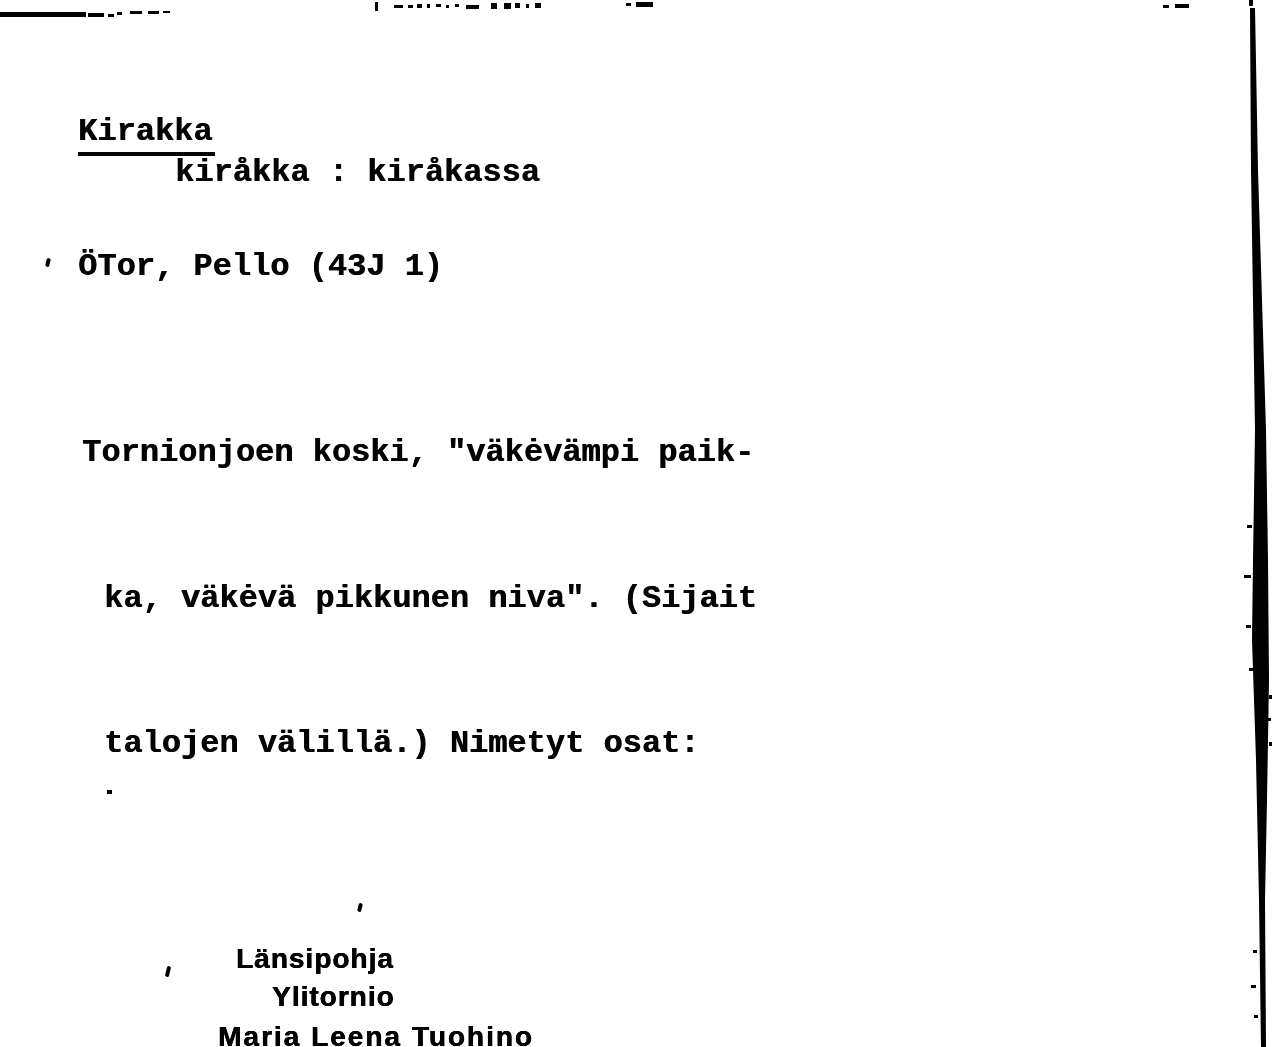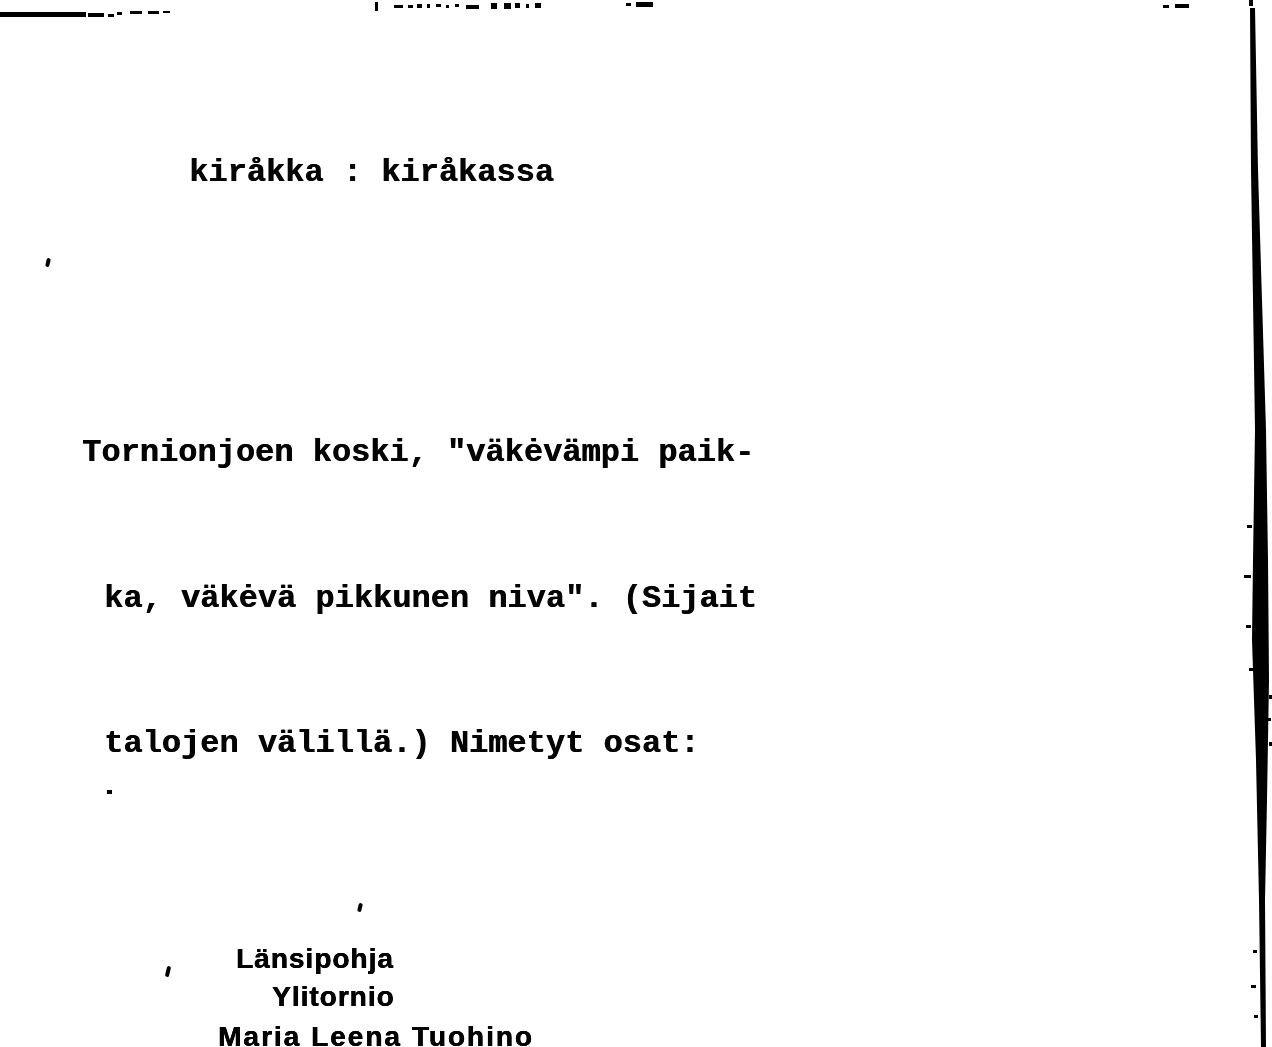--- a/index.html
+++ b/index.html
@@ -18,21 +18,21 @@
     font-size:32px;
     color:#030303;
     white-space:pre;
     text-shadow:0.6px 0 0 #030303;
   }
   .title-line{
     top:112px;left:78px;line-height:40px;
     border-bottom:4px solid #050505;
     padding-right:3px;
   }
-  .sub-line{top:153px;left:189px;line-height:40px;}
+  .sub-line{top:153px;left:175px;line-height:40px;}
   .heading-line{top:247px;left:78px;line-height:40px;}
   .note{
     position:absolute;top:332px;left:82px;
     font-family:"Liberation Mono","DejaVu Sans Mono",monospace;
     font-weight:700;font-size:32px;line-height:48.5px;
     color:#030303;white-space:pre;
     text-shadow:0.6px 0 0 #030303;
   }
   .note .ln{display:block;}
   .ln-first{margin-left:0;}
@@ -52,23 +52,25 @@
   
   .artifacts{position:absolute;top:0;left:0;width:1272px;height:1047px;pointer-events:none;}
   .speck{position:absolute;background:#000;}
   .tick{border-radius:2px;transform:rotate(14deg);}
 </style>
 </head>
 <body>
 
 <div class="page">
 
+  <div class="tw title-line">Kirakka</div>
 
   <div class="tw sub-line">kiråkka : kiråkassa</div>
 
+  <div class="tw heading-line">ÖTor, Pello (43J 1)</div>
 
   <div class="note">
     <span class="ln ln-first">Tornionjoen koski, "väkėvämpi paik-</span>
     <span class="ln ln-hang">ka, väkėvä pikkunen niva". (Sijait</span>
     <span class="ln ln-hang">talojen välillä.) Nimetyt osat:</span>
     
     
     
     
     

